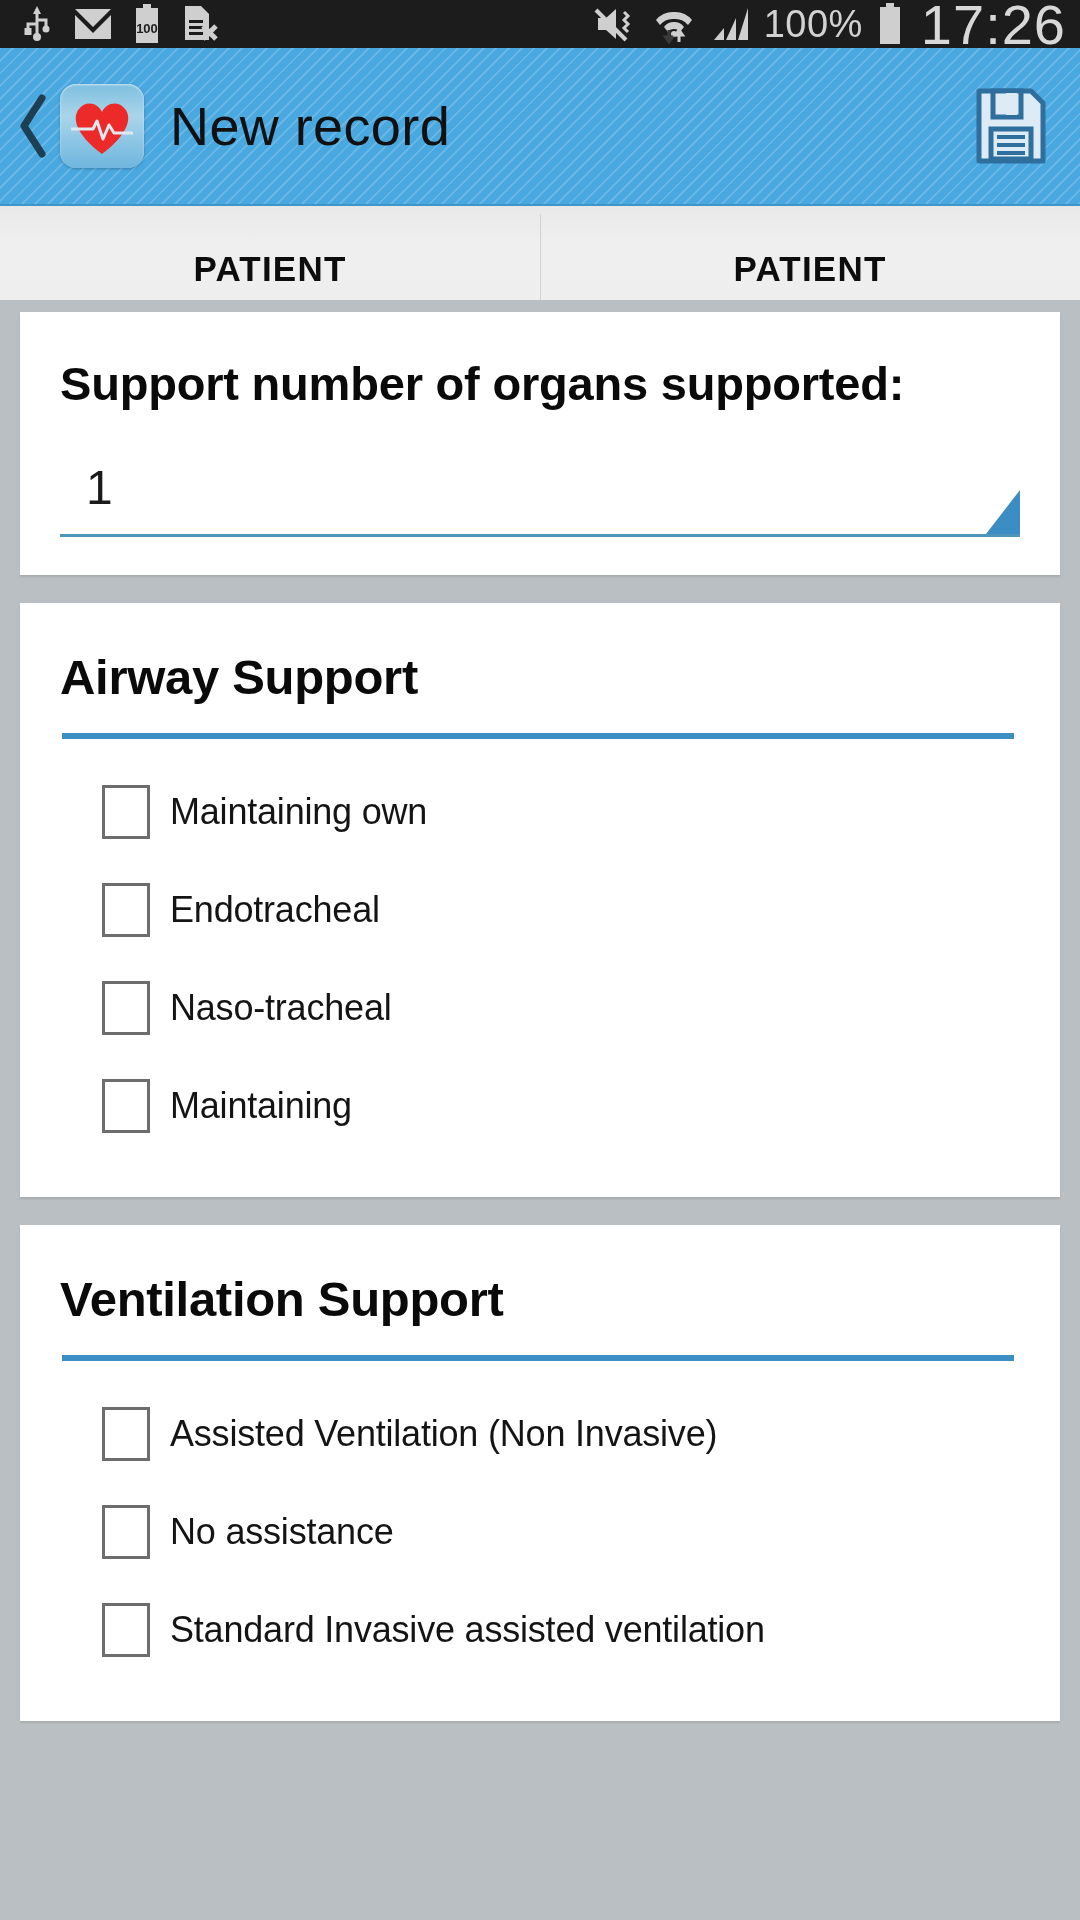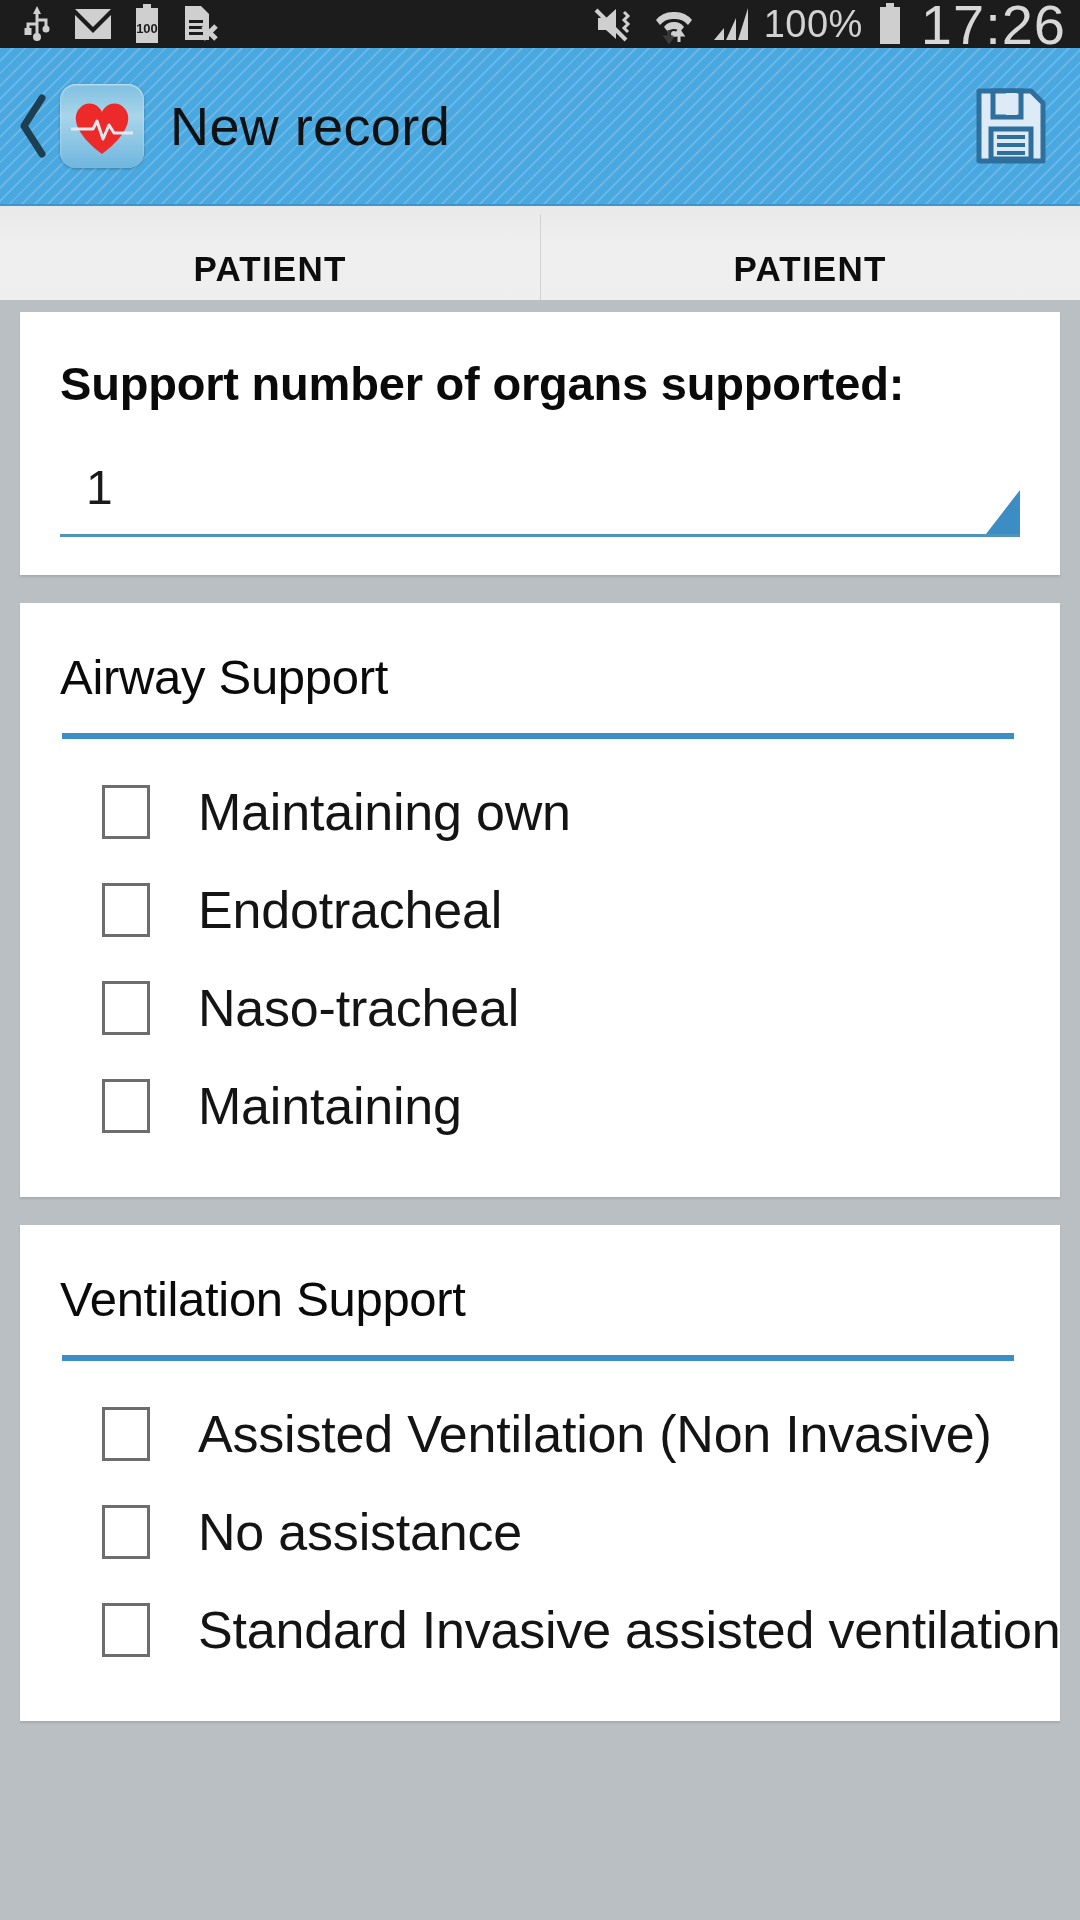--- a/index.html
+++ b/index.html
@@ -186,21 +186,21 @@
     width: 0; height: 0;
     border-style: solid;
     border-width: 0 0 44px 34px;
     border-color: transparent transparent #3c8dc4 transparent;
   }
 
   
   .card-section { padding: 46px 40px 42px 40px; }
   .section-title {
     font-size: 49px;
-    font-weight: normal;
+    font-weight: bold;
     color: #0a0a0a;
     letter-spacing: -0.3px;
   }
   .section-rule {
     height: 6px;
     background: #3b8fc4;
     margin: 28px 6px 0 2px;
   }
 
   .check-list { padding-top: 24px; }
@@ -212,23 +212,23 @@
     cursor: pointer;
   }
   .checkbox {
     width: 48px;
     height: 54px;
     flex: 0 0 auto;
     border: 3px solid #6d6d6d;
     background: #ffffff;
   }
   .check-label {
-    font-size: 52px;
+    font-size: 36px;
     color: #141414;
-    margin-left: 48px;
+    margin-left: 20px;
     white-space: nowrap;
     letter-spacing: -0.2px;
   }
 </style>
 </head>
 <body>
 
 <div id="screen">
 
   <div class="statusbar">

